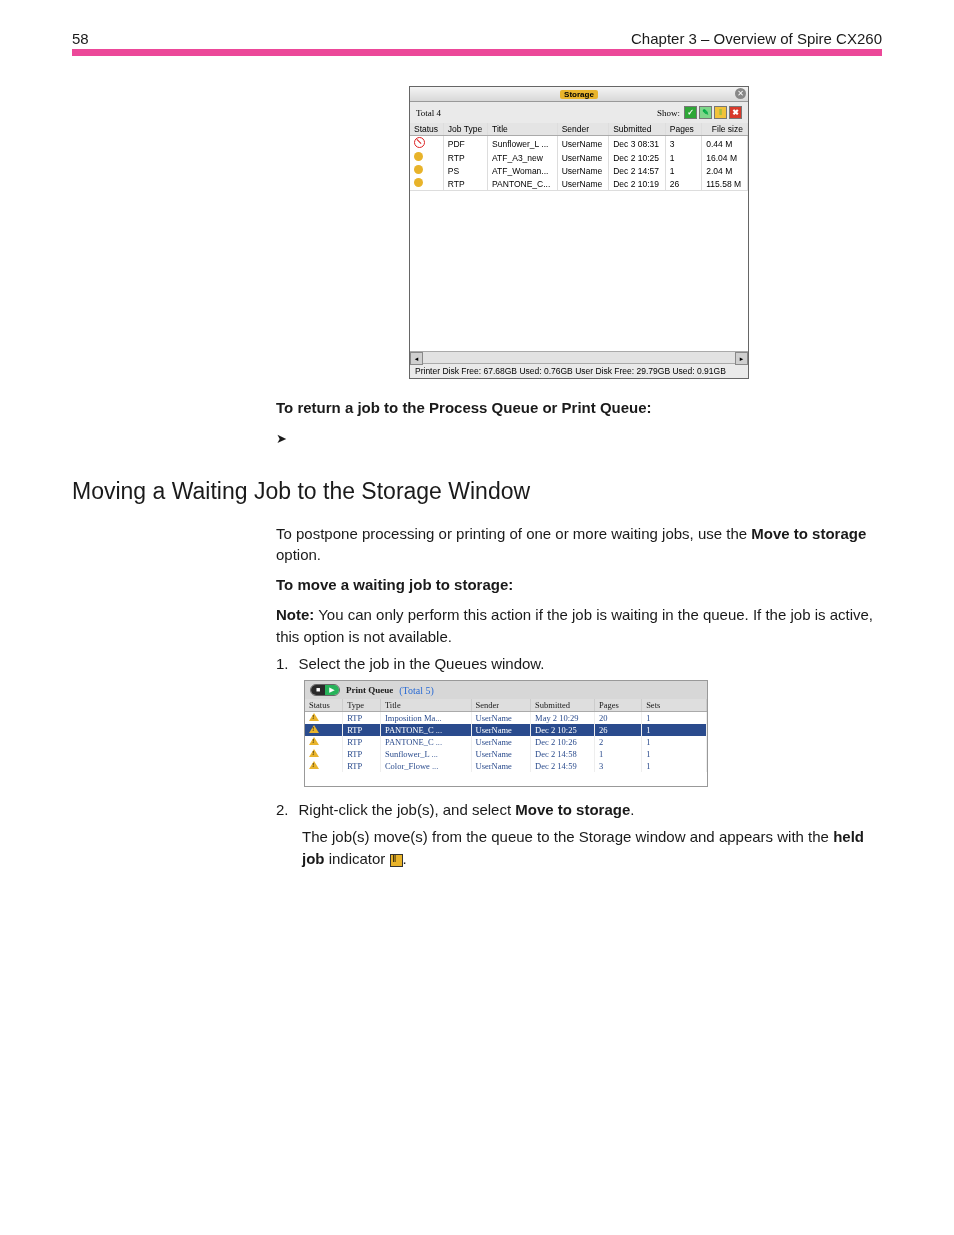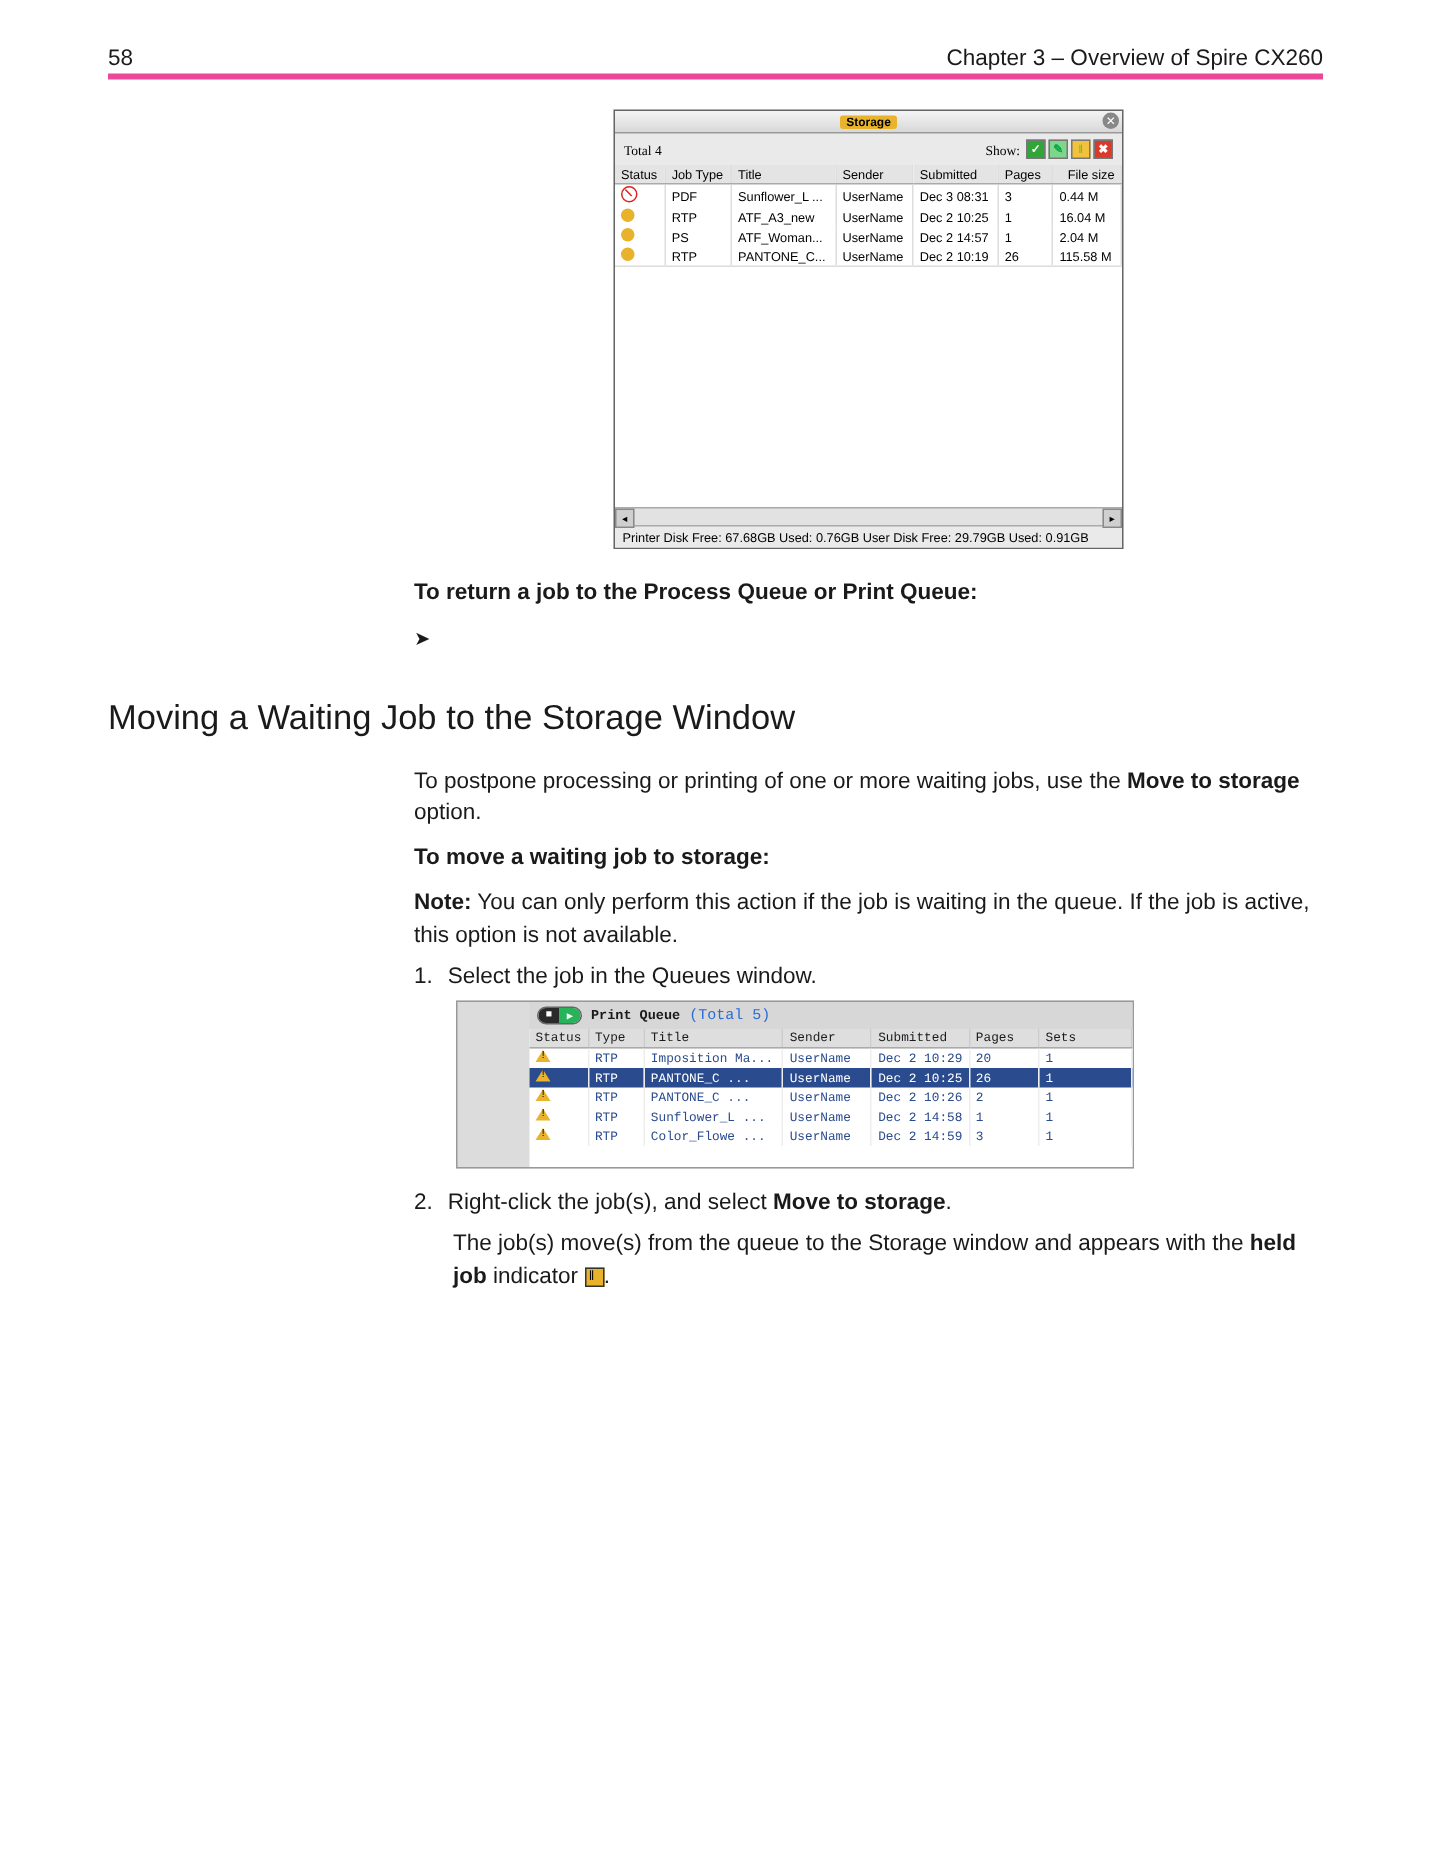--- a/index.html
+++ b/index.html
@@ -9,23 +9,23 @@
     margin: 0;
     padding: 30px 72px 40px 72px;
     width: 954px;
     box-sizing: border-box;
     background: #fff;
   }
   .header-row {
     display: flex;
     justify-content: space-between;
     font-size: 15px;
-    border-bottom: 4px solid #ec4899;
+    border-bottom: 7px solid #ec4899;
     padding-bottom: 2px;
-    margin-bottom: 20px;
+    margin-bottom: 30px;
   }
   .content-indent { margin-left: 204px; }
   .section-heading {
     font-size: 23px;
     font-weight: 400;
     margin: 28px 0 18px 0;
   }
   .para { margin: 8px 0; line-height: 1.45; }
   .bold-run { font-weight: 700; }
   .bullet-line { display: flex; gap: 8px; margin: 10px 0; }
@@ -123,23 +123,22 @@
   .storage-status {
     background:#eaeaea; padding:2px 5px; font-size:8.5px; border-top:1px solid #aaa;
   }
 
   
   .queue-window {
     width: 402px;
     margin: 8px 0 14px 28px;
     background: #dcdcdc;
     border: 1px solid #999;
-    font-family: Liberation Mono, monospace;
+    font-family: Liberation Serif, serif;
     font-size: 9px;
-    padding-left: 48px;
   }
   .queue-header {
     display:flex; align-items:center; gap:6px;
     padding: 3px 5px;
     background:#d7d7d7;
   }
   .q-btns { display:flex; border:1px solid #666; border-radius:8px; overflow:hidden; }
   .q-btn { width:14px; height:10px; display:flex; align-items:center; justify-content:center; font-size:7px; }
   .q-btn.stop  { background:#2a2a2a; color:#fff; }
   .q-btn.play  { background:#27b35a; color:#fff; }
@@ -311,21 +310,21 @@
         <th class="qcol-pages">Pages</th>
         <th class="qcol-sets">Sets</th>
       </tr>
         </thead>
       <tbody id="queue-rows">
           <tr>
             <td class="qcol-status black"><span class="warn-icon"></span></td>
             <td class="qcol-type">RTP</td>
             <td class="qcol-title">Imposition Ma...</td>
             <td class="qcol-sender">UserName</td>
-            <td class="qcol-subm">Dec 2 10:29</td>
+            <td class="qcol-subm">May 2 10:29</td>
             <td class="qcol-pages">20</td>
             <td class="qcol-sets">1</td>
           </tr>
           <tr class="selected">
             <td class="qcol-status black"><span class="warn-icon"></span></td>
             <td class="qcol-type">RTP</td>
             <td class="qcol-title">PANTONE_C ...</td>
             <td class="qcol-sender">UserName</td>
             <td class="qcol-subm">Dec 2 10:25</td>
             <td class="qcol-pages">26</td>

